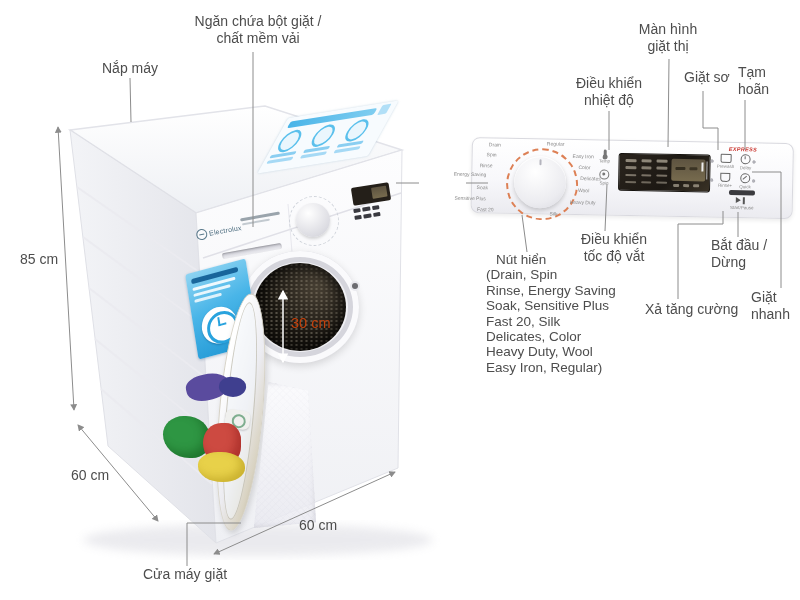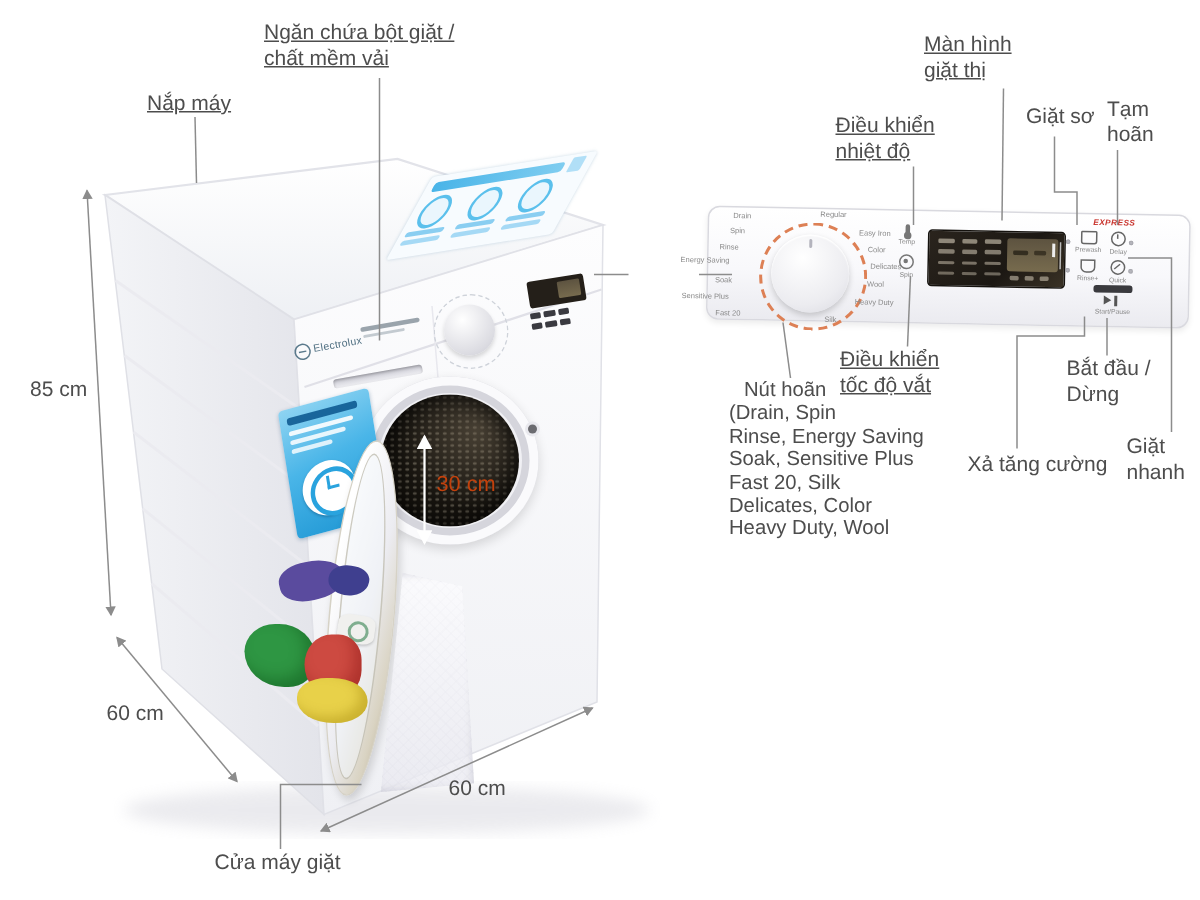--- a/index.html
+++ b/index.html
@@ -3,21 +3,21 @@
 <meta charset="utf-8">
 <style>
   html,body{margin:0;padding:0;background:#fff;}
   #scene{position:relative;width:800px;height:600px;background:#fff;overflow:hidden;
          font-family:"Liberation Sans",sans-serif;}
   svg{position:absolute;left:0;top:0;}
   .z1{z-index:1}.z2{z-index:2}.z3{z-index:3}.z4{z-index:4}.z5{z-index:5}
   .abs{position:absolute;}
   
   .lab{position:absolute;z-index:6;color:#4d4d4d;font-size:14px;line-height:1.24;}
-  .ctr{text-decoration:underline;}
+  .ctr{text-align:center;}
   .lab-program{font-size:13.5px;line-height:15.4px;}
   .lab-program .pl{white-space:nowrap;}
   .lab-program .pl0{padding-left:10px;}
   .white-dim{color:#c2410c;font-size:14.5px;z-index:6;}
   
   #watermark{position:absolute;left:334px;top:190px;z-index:4;font-style:italic;
     font-size:33px;letter-spacing:1px;white-space:nowrap;
     text-shadow:1px 1px 0 rgba(255,255,255,.55);}
   #watermark .wm1{font-weight:bold;color:rgba(135,135,146,.42);}
   #watermark .wm2{font-weight:normal;color:rgba(150,150,158,.34);}
@@ -295,27 +295,28 @@
   <div class="lab" style="left:684px;top:69px;">Giặt sơ</div>
   <div class="lab" style="left:738px;top:64px;">
     <div>Tạm</div>
     <div>hoãn</div>
   </div>
   <div class="lab ctr" style="left:560px;top:231px;width:108px;">
     <div>Điều khiển</div>
     <div>tốc độ vắt</div>
   </div>
   <div class="lab lab-program" style="left:486px;top:252px;">
-    <div class="pl pl0">Nút hoãn</div>
+    <div class="pl pl0">Nút hiển</div>
     <div class="pl">(Drain, Spin</div>
     <div class="pl">Rinse, Energy Saving</div>
     <div class="pl">Soak, Sensitive Plus</div>
     <div class="pl">Fast 20, Silk</div>
     <div class="pl">Delicates, Color</div>
     <div class="pl">Heavy Duty, Wool</div>
+    <div class="pl">Easy Iron, Regular)</div>
   </div>
   <div class="lab" style="left:645px;top:301px;">Xả tăng cường</div>
   <div class="lab" style="left:711px;top:237px;">
     <div>Bắt đầu /</div>
     <div>Dừng</div>
   </div>
   <div class="lab" style="left:751px;top:289px;">
     <div>Giặt</div>
     <div>nhanh</div>
   </div>

